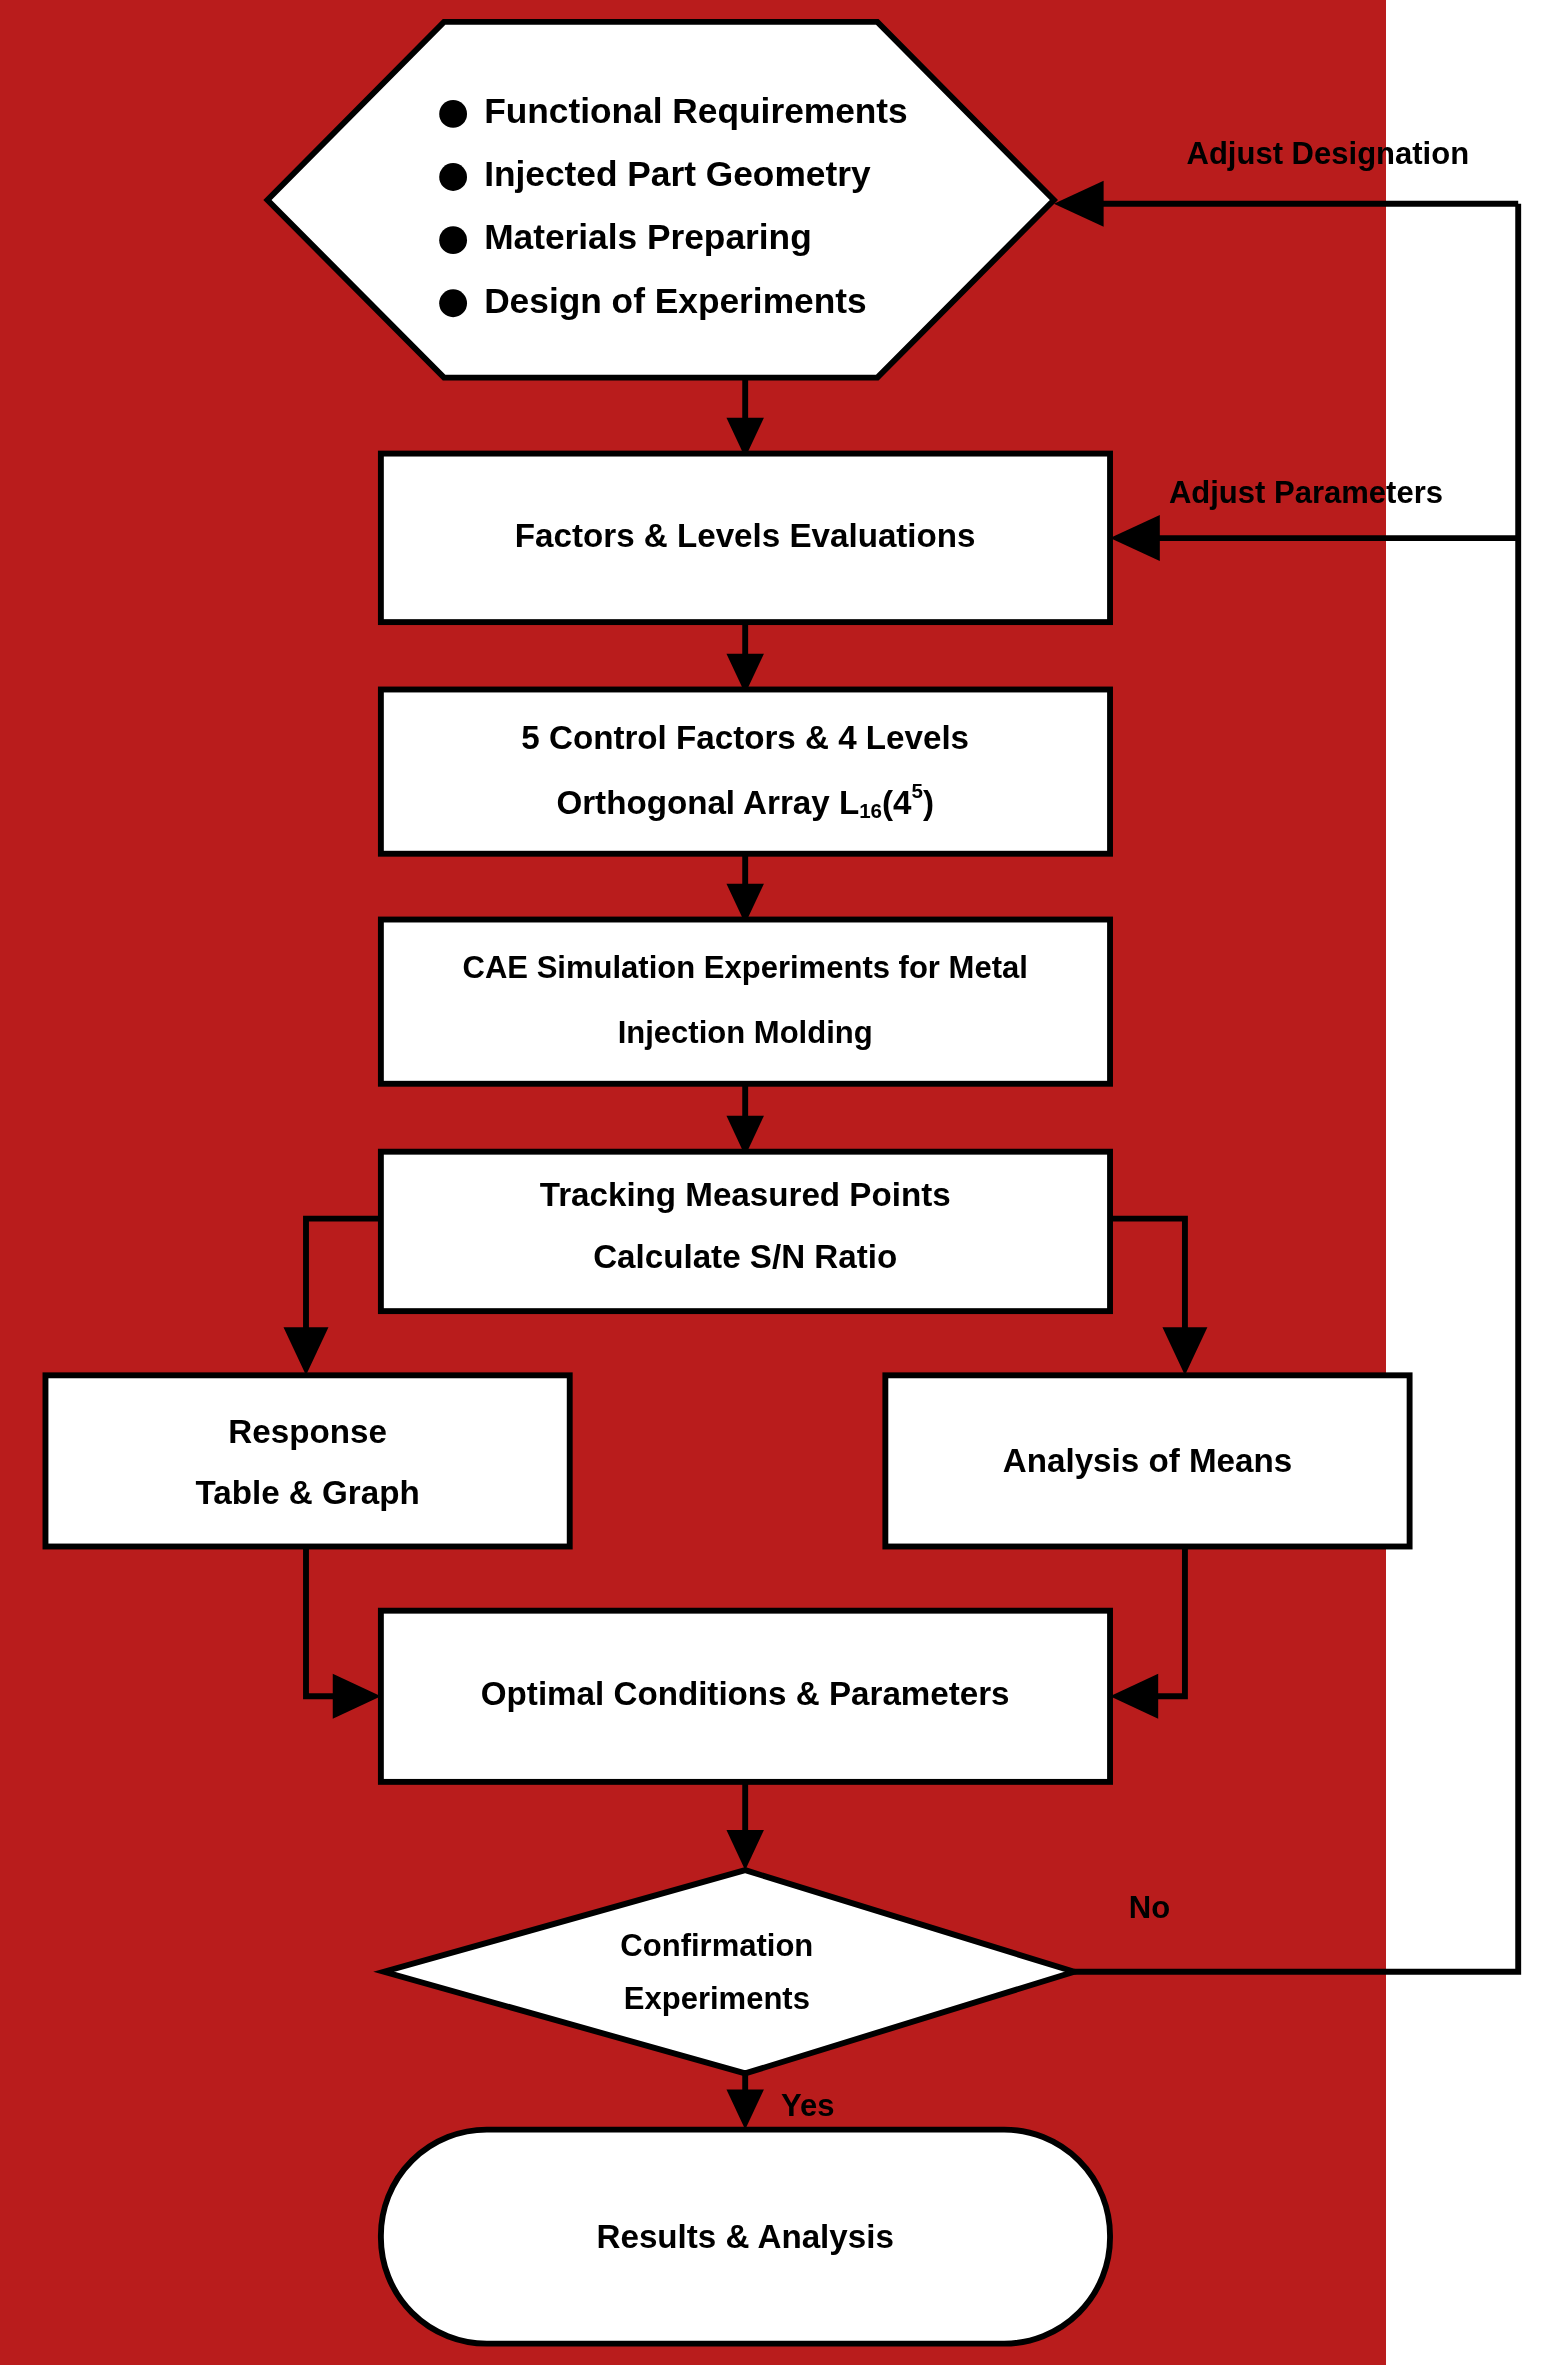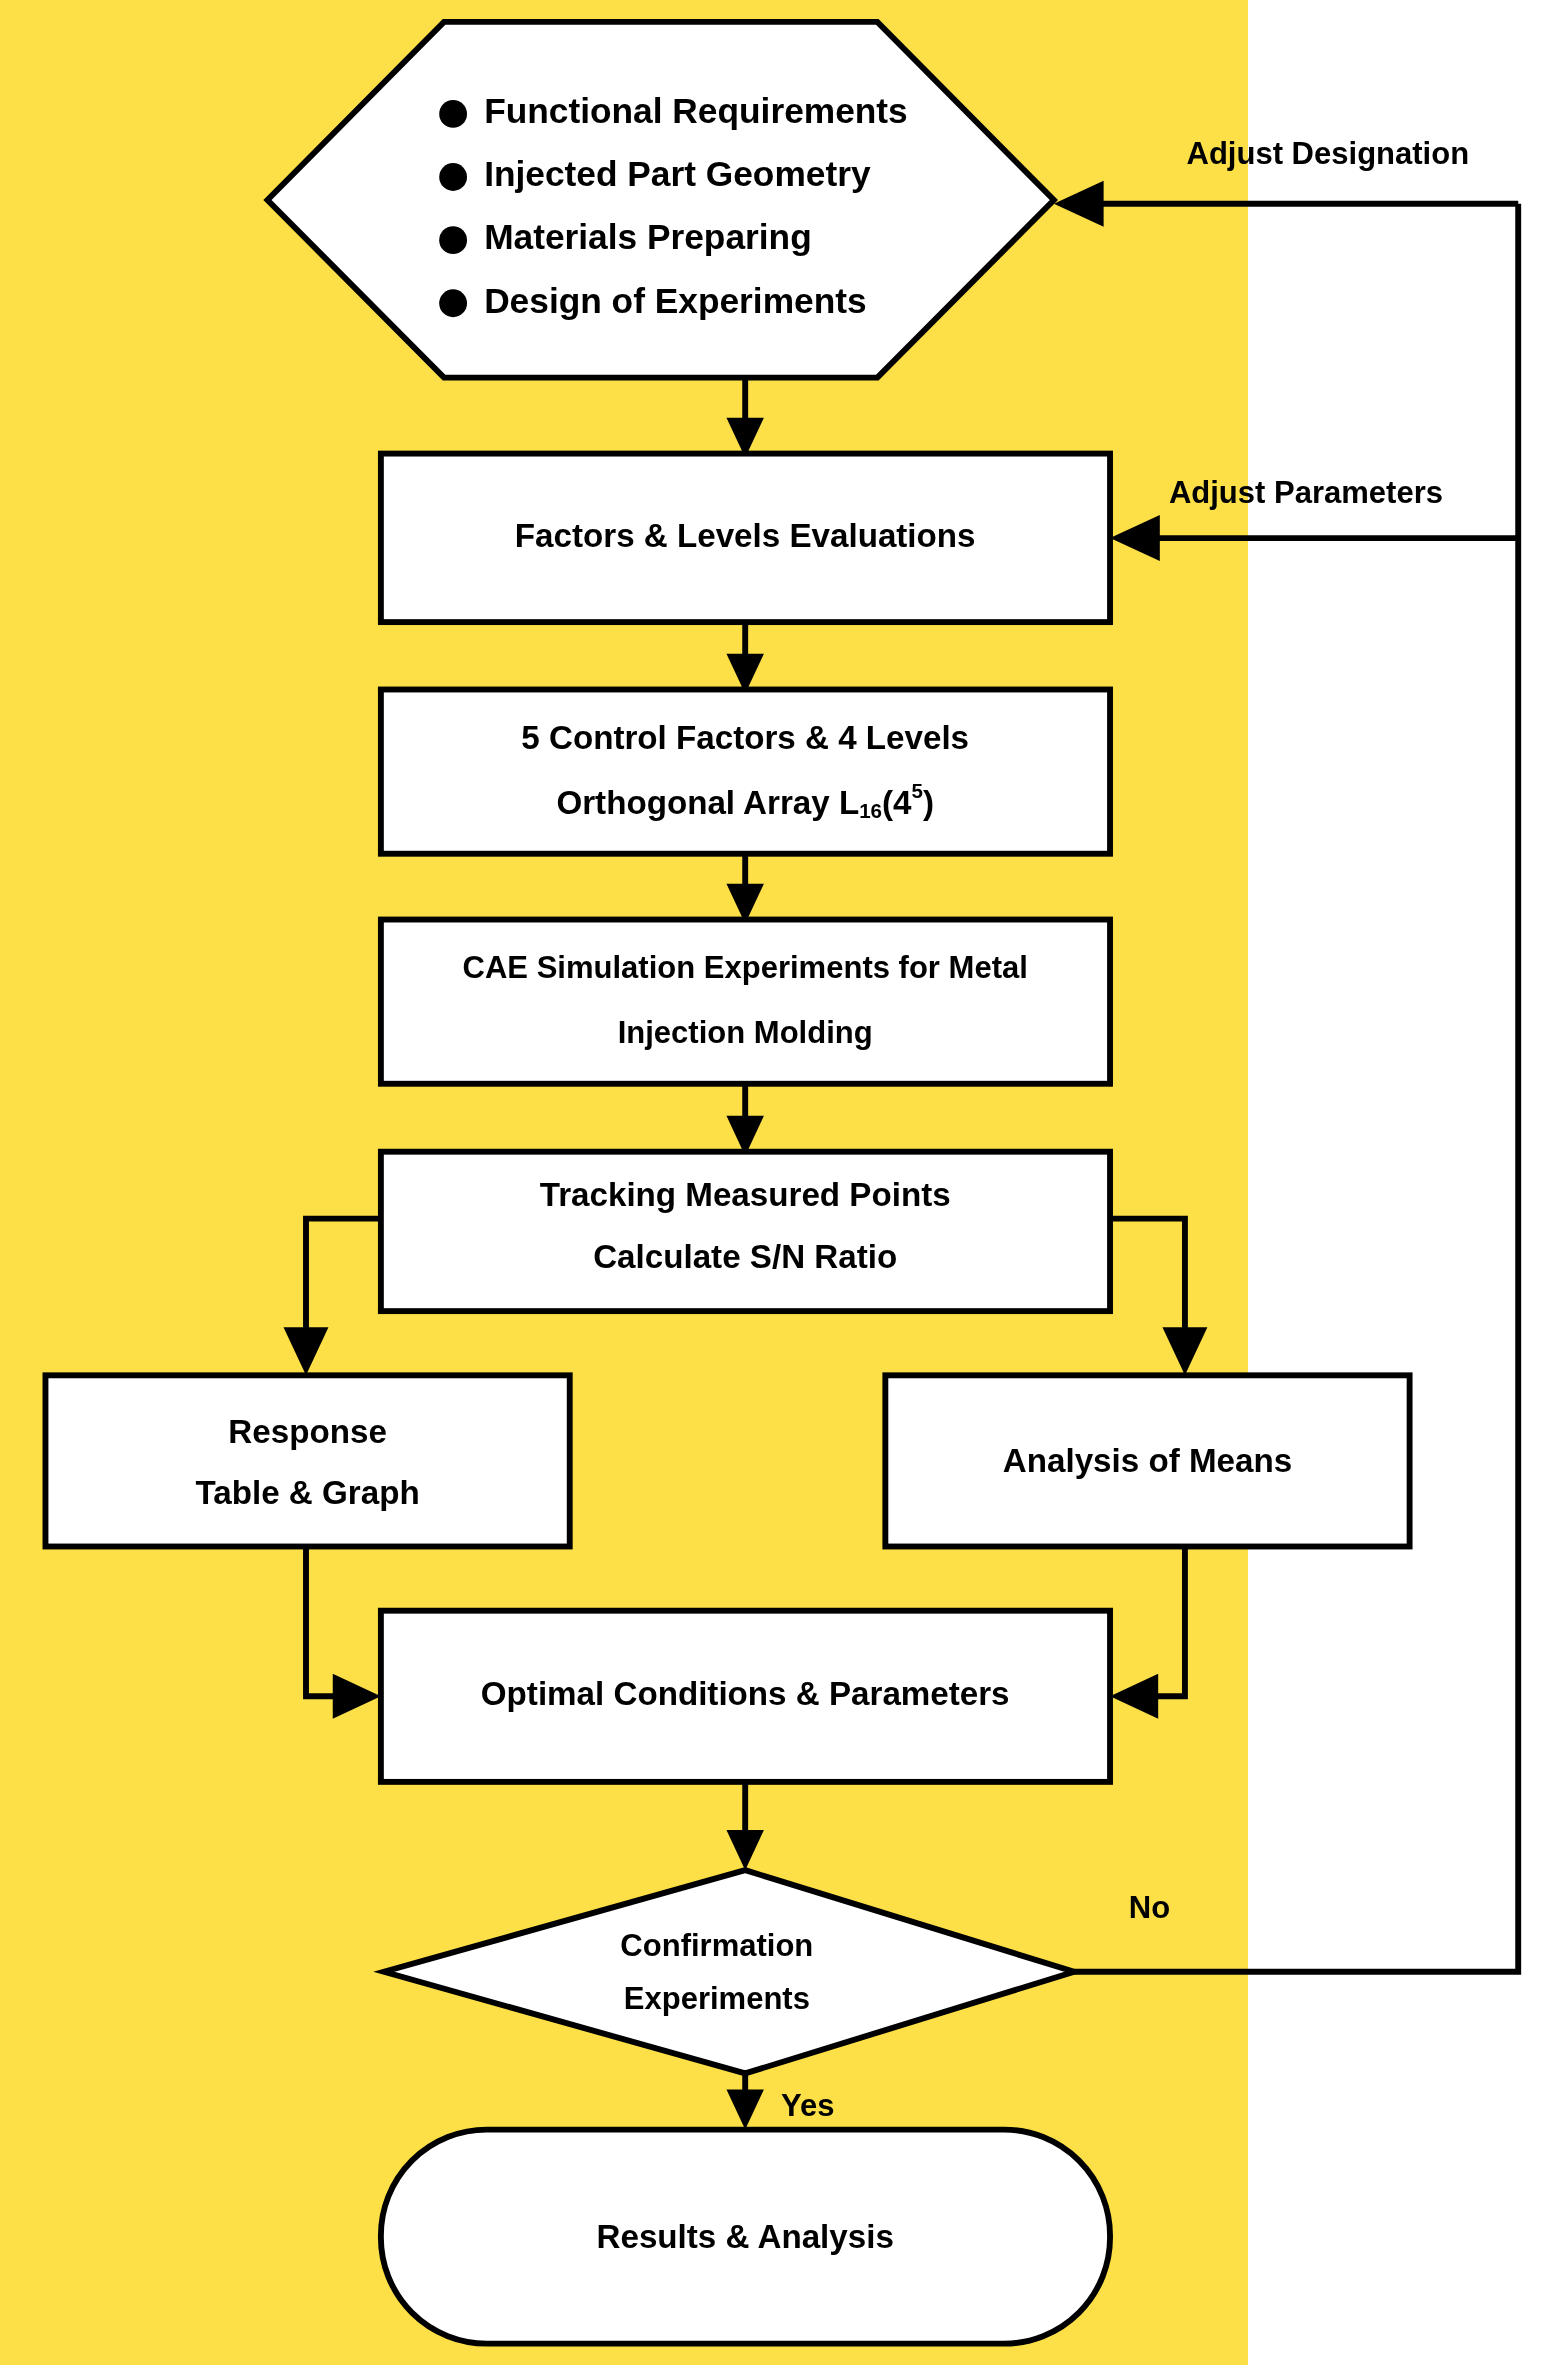--- a/index.html
+++ b/index.html
@@ -8,23 +8,23 @@
     background: #ffffff;
   }
   body {
     width: 1561px;
     height: 2366px;
     font-family: "Liberation Sans", sans-serif;
     overflow: hidden;
   }
   #flow-root {
     position: relative;
-    width: 1248px;
+    width: 1386px;
     height: 2366px;
-    background: #fde047;
+    background: #b91c1c;
   }
   svg#flow-svg {
     position: absolute;
     top: 0;
     left: 0;
     width: 1561px;
     height: 2366px;
     display: block;
   }
   .shape-stroke {

